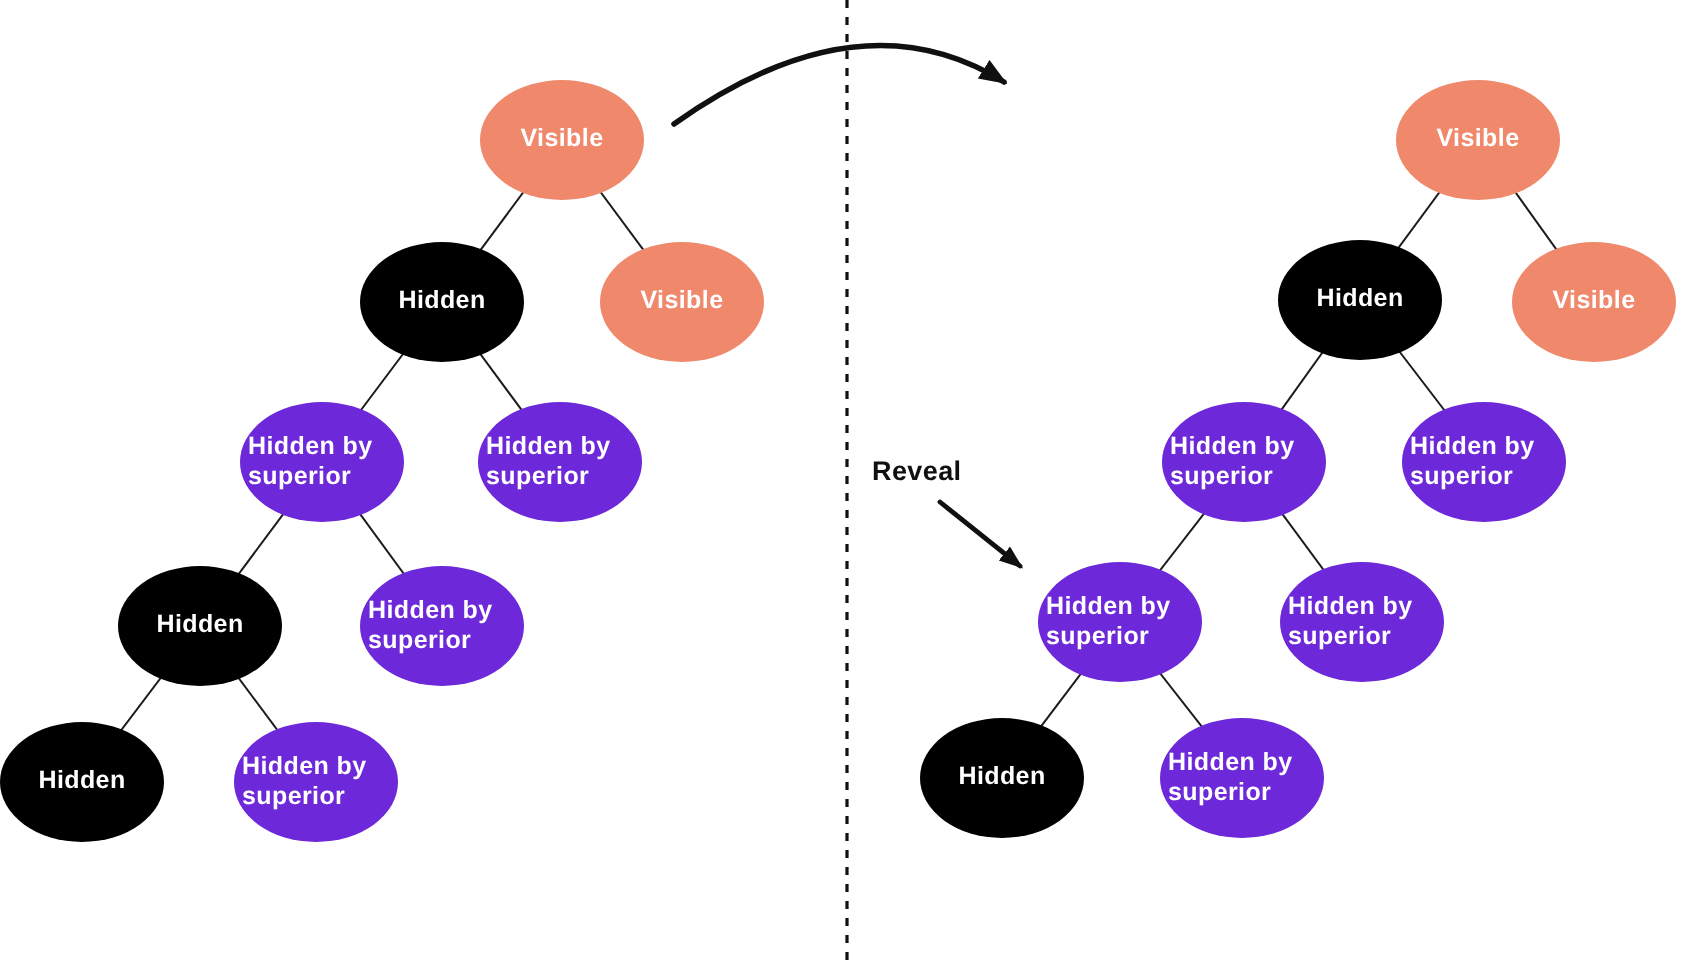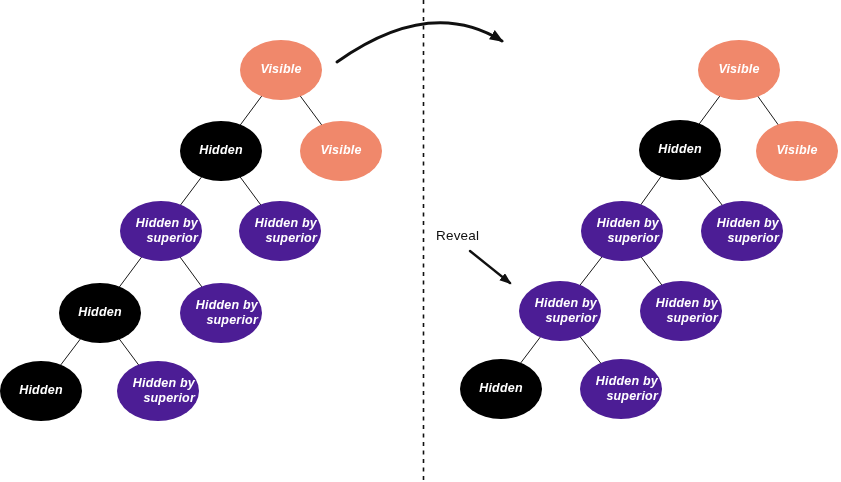--- a/index.html
+++ b/index.html
@@ -23,41 +23,40 @@
     height: 482px;
   }
   .node {
     position: absolute;
     width: 82px;
     height: 60px;
     border-radius: 50%;
     display: flex;
     align-items: center;
     justify-content: center;
-    text-align: right;
+    text-align: left;
     color: #ffffff;
     font-size: 12.5px;
     line-height: 15.5px;
     font-weight: 600;
     letter-spacing: 0.2px;
     padding: 0 4px;
     box-sizing: border-box;
-    font-style: italic;
   }
   .nv { background: #F0886B; }  
   .nh { background: #000000; }  
-  .nb { background: #4c1d95; }  
+  .nb { background: #6d28d9; }  
   .reveal-label {
     position: absolute;
     left: 436px;
     top: 228px;
     font-size: 13.5px;
     line-height: 16px;
     color: #101010;
-    font-weight: 400;
+    font-weight: 700;
     letter-spacing: 0.2px;
   }
 </style>
 </head>
 <body>
 
 <div class="canvas">
 
   <svg class="lines-layer" width="841" height="482" viewBox="0 0 841 482">
     <defs>

